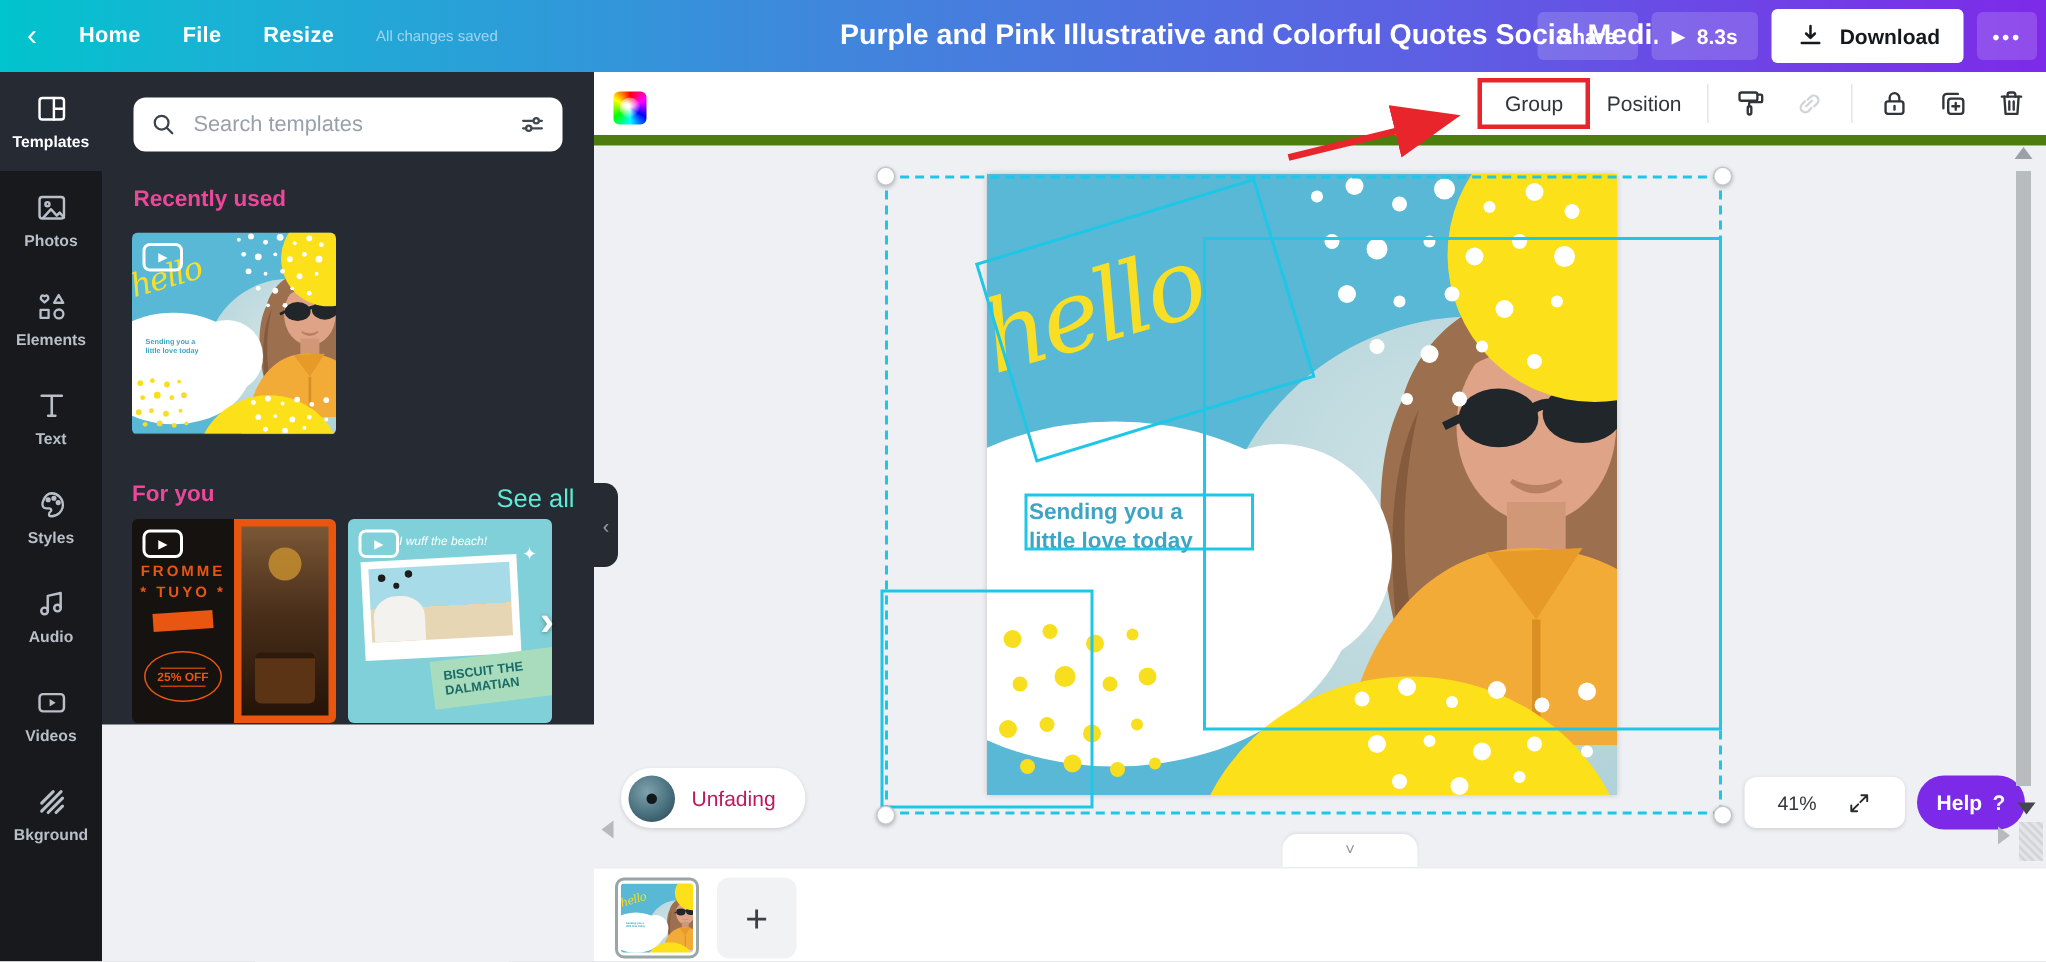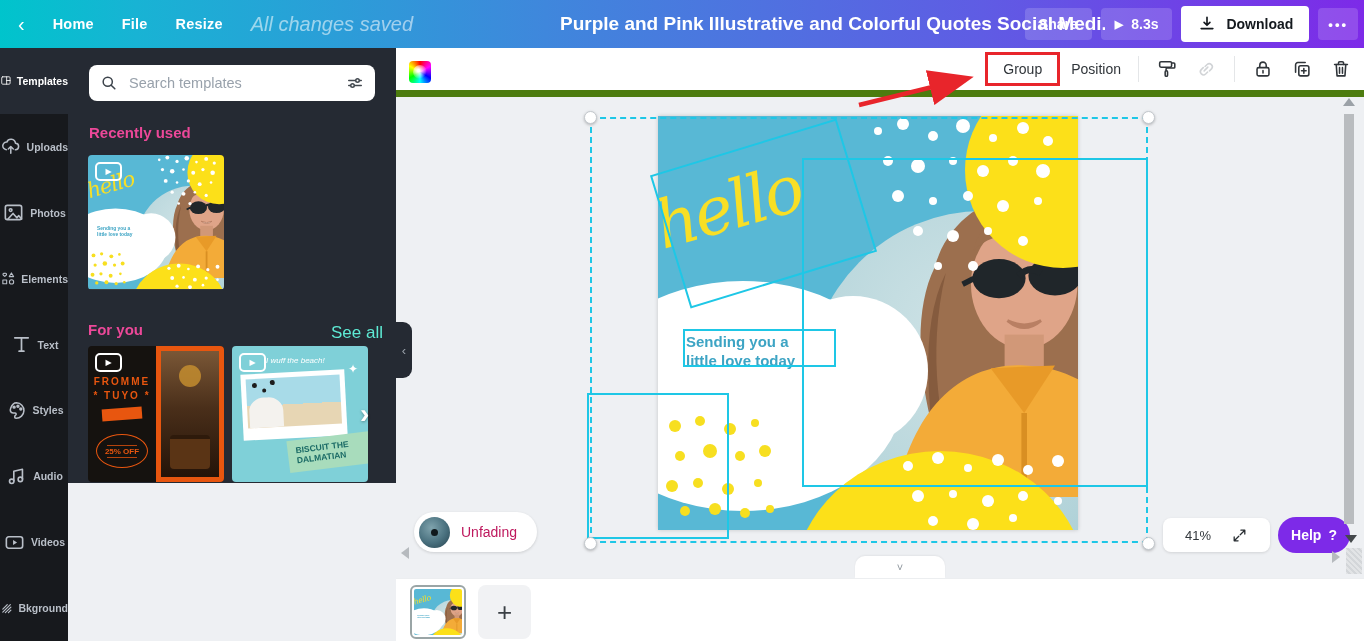--- a/index.html
+++ b/index.html
@@ -6,34 +6,34 @@
   *{box-sizing:border-box;}
   #app{position:relative;width:1364px;height:641px;overflow:hidden;background:#eef0f3;}
 
   
   .topbar{position:absolute;left:0;top:0;width:1364px;height:48px;
     background:linear-gradient(90deg,#00c4cc 0%,#18b3d4 10%,#3f87dc 40%,#5f5ce4 72%,#7d2ae8 100%);
     display:flex;align-items:center;color:#fff;z-index:60;}
   .tb-left{display:flex;align-items:center;gap:28px;padding-left:18px;}
   .tb-back{font-size:20px;line-height:1;font-weight:400;cursor:pointer;}
   .tb-link{font-size:14.5px;font-weight:700;letter-spacing:.2px;cursor:pointer;}
-  .tb-status{font-size:20px;font-style:italic;color:rgba(255,255,255,.55);font-weight:400;}
+  .tb-status{font-size:10px;color:rgba(255,255,255,.55);font-weight:400;}
   .tb-title{position:absolute;left:560px;width:545px;text-align:center;font-size:19px;font-weight:700;
     white-space:nowrap;overflow:hidden;}
   .tb-right{position:absolute;right:6px;top:0;height:48px;display:flex;align-items:center;gap:9px;justify-content:space-between;}
   .tb-btn{height:32px;border-radius:4px;background:rgba(255,255,255,.16);display:flex;align-items:center;
     justify-content:center;font-size:14px;font-weight:600;padding:0 14px;cursor:pointer;}
   .tb-download{height:36px;background:#fff;color:#14191e;gap:9px;padding:0 16px;}
   .tb-play-tri{font-size:11px;margin-right:8px;}
   .tb-more{letter-spacing:2px;font-size:13px;padding:0 10px;}
 
   
   .sidebar{position:absolute;left:0;top:48px;width:68px;height:593px;background:#17191d;z-index:50;
     display:flex;flex-direction:column;}
-  .sb-item{height:66px;display:flex;align-items:center;justify-content:center;
+  .sb-item{height:66px;display:flex;flex-direction:column;align-items:center;justify-content:center;
     gap:5px;color:#b9bfc8;cursor:pointer;}
   .sb-item.active{background:#252a33;color:#fff;}
   .sb-item svg{display:block;}
   .sb-label{font-size:10.5px;font-weight:600;}
 
   
   .panel{position:absolute;left:68px;top:48px;width:328px;height:435px;background:#252a33;overflow:hidden;z-index:50;}
   .searchbox{position:absolute;left:21px;top:17px;width:286px;height:36px;background:#fff;border-radius:8px;
     display:flex;align-items:center;padding:0 10px;gap:8px;}
   .searchbox input{flex:1;border:none;outline:none;font-size:14.5px;color:#333;font-family:"Liberation Sans",sans-serif;background:transparent;}
@@ -197,27 +197,20 @@
     </div>
   </header>
 
   <nav class="sidebar">
     <div class="sb-item active">
       <svg width="23" height="23" viewBox="0 0 24 24" fill="none" stroke="currentColor" stroke-width="1.7" stroke-linecap="round">
           <rect x="3.5" y="4.5" width="17" height="15" rx="2"></rect>
           <path d="M13.5 4.5v15M13.5 12h7"></path>
         </svg>
       <span class="sb-label">Templates</span>
-    </div>
-    <div class="sb-item">
-      <svg width="23" height="23" viewBox="0 0 24 24" fill="none" stroke="currentColor" stroke-width="1.7" stroke-linecap="round" stroke-linejoin="round">
-          <path d="M7 15.5a4.2 4.2 0 1 1 .6-8.4 5 5 0 0 1 9.6 1.2 3.6 3.6 0 0 1-.2 7.2"></path>
-          <path d="M12 19.5v-7M9.2 14.8 12 12l2.8 2.8"></path>
-        </svg>
-      <span class="sb-label">Uploads</span>
     </div>
     <div class="sb-item">
       <svg width="23" height="23" viewBox="0 0 24 24" fill="none" stroke="currentColor" stroke-width="1.7" stroke-linecap="round" stroke-linejoin="round">
           <rect x="3.5" y="4.5" width="17" height="15" rx="2"></rect>
           <circle cx="9" cy="9.5" r="1.4"></circle>
           <path d="M6 19l5.5-6 4 4.5 2-2.2 3 3.5"></path>
         </svg>
       <span class="sb-label">Photos</span>
     </div>
     <div class="sb-item">

